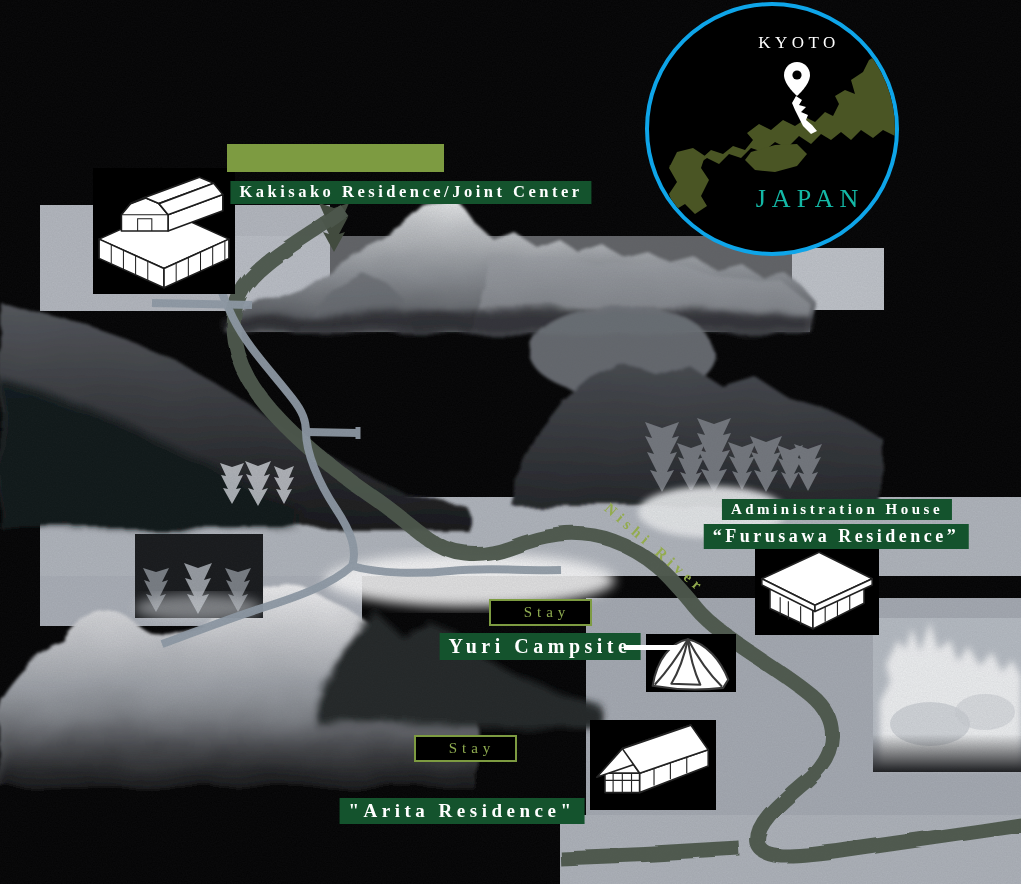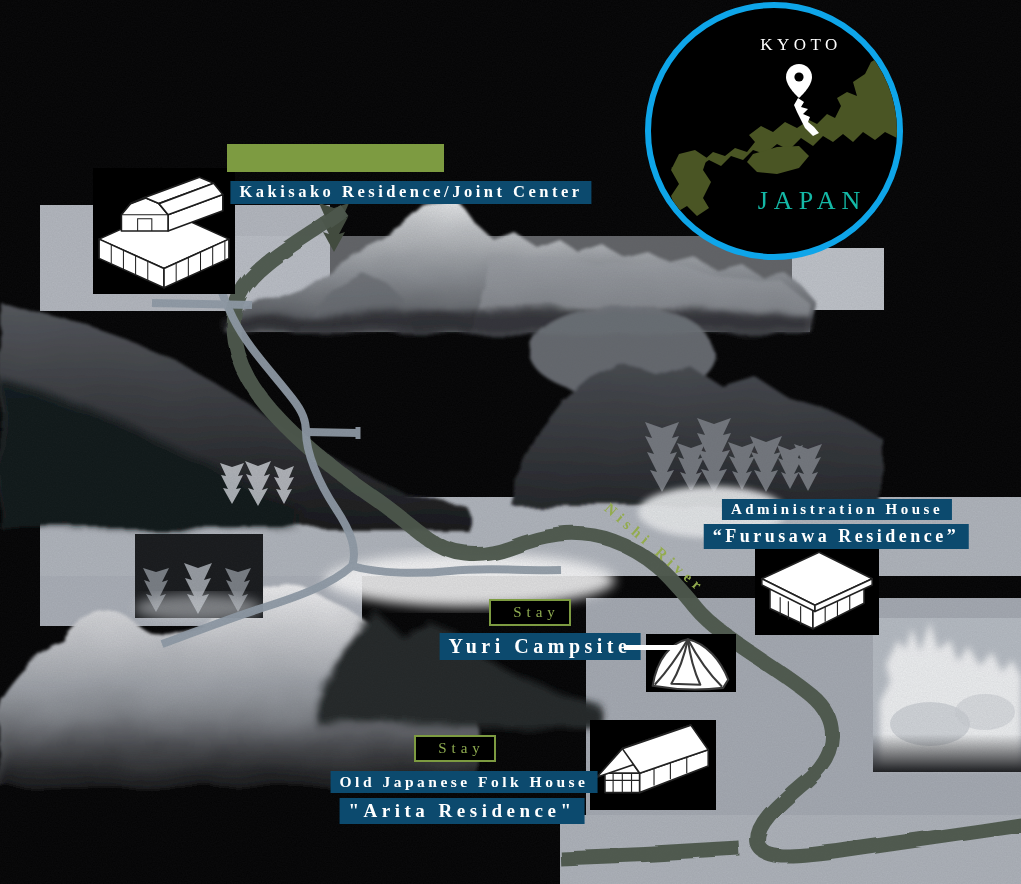--- a/index.html
+++ b/index.html
@@ -4,39 +4,39 @@
 <style>
   html,body{margin:0;padding:0;background:#000;}
   .stage{
     position:relative;width:1021px;height:884px;background:#000;overflow:hidden;
     font-family:"Liberation Serif","DejaVu Serif",serif;
   }
   .stage svg{display:block}
   #terrain{position:absolute;left:0;top:0;z-index:1}
   .tile{position:absolute;background:#000;z-index:3}
   .lbl{
-    position:absolute;z-index:5;background:#0c4a6e;color:#fff;font-weight:bold;
+    position:absolute;z-index:5;background:#14532d;color:#fff;font-weight:bold;
     white-space:nowrap;padding:2px 9px;letter-spacing:3.5px;line-height:1.15;
   }
   .lbl-c{transform:translateX(-50%);}
   .stay-badge{
-    position:absolute;z-index:5;box-sizing:border-box;width:82px;height:27px;
+    position:absolute;z-index:5;box-sizing:border-box;width:103px;height:27px;
     background:#000;border:2px solid #7d9b41;color:#8fac50;text-align:center;
     font-size:15px;letter-spacing:5px;line-height:23px;padding-left:13px;
   }
   .green-bar{position:absolute;z-index:4;background:#7d9b41;}
   .river-label{
     position:absolute;z-index:5;color:#93ab4e;font-weight:bold;font-size:15px;
     letter-spacing:5px;white-space:nowrap;transform:rotate(41deg);
     transform-origin:left top;
   }
   .connector{position:absolute;z-index:6;background:#fff;height:5px;}
   .inset{
     position:absolute;left:645px;top:2px;width:246px;height:246px;z-index:7;
-    border:6px solid #0ea5e9;border-radius:50%;background:#000;overflow:hidden;
+    border:4px solid #0ea5e9;border-radius:50%;background:#000;overflow:hidden;
   }
   .inset .region{
     position:absolute;left:148px;top:27px;transform:translateX(-50%);
     color:#fff;font-size:17px;letter-spacing:4.5px;padding-left:4px;white-space:nowrap;
   }
   .inset .country{
     position:absolute;left:158px;top:178px;transform:translateX(-50%);
     color:#14b8a6;font-size:26px;letter-spacing:6px;padding-left:6px;white-space:nowrap;
   }
   .inset svg{position:absolute;left:0;top:0;}
@@ -242,21 +242,20 @@
       <g stroke="#3a3a3a" stroke-width="2" stroke-linejoin="round">
         <path d="M6,50 C10,24 24,8 40,5 C58,9 72,26 79,44 L74,52 Q40,56 6,50 Z" fill="#ffffff"></path>
         <path d="M40,5 C30,22 18,38 8,49" fill="none"></path>
         <path d="M40,5 C50,24 62,40 73,51" fill="none"></path>
         <path d="M40,5 C36,24 30,38 24,48 L52,49 C46,36 42,22 40,5 Z" fill="#ffffff"></path>
       </g>
     </svg>
   </div>
 
   <div class="stay-badge" style="left:414px;top:735px;">Stay</div>
-  <div class="lbl lbl-c" style="left:464px;top:771px;font-size:15.5px;">Old Japanese Folk House</div>
   <div class="lbl lbl-c" style="left:462px;top:798px;font-size:19px;letter-spacing:4.5px;">"Arita Residence"</div>
   <div class="tile" style="left:590px;top:720px;width:126px;height:90px;">
     <svg width="126" height="90" viewBox="0 0 122 88">
       <g fill="#ffffff" stroke="#222" stroke-width="1.6" stroke-linejoin="round">
         <path d="M14,52 L14,71 48,71 48,52 Z"></path>
         <path d="M48,71 L48,52 115,29 115,45 Z"></path>
         <path d="M14,52 L31,28 48,52 Z"></path>
         <path d="M31,28 L98,5 73,33 6,56 Z" transform="translate(0,0)"></path>
         <path d="M31,28 L98,5 115,29 48,52 Z"></path>
       </g>

